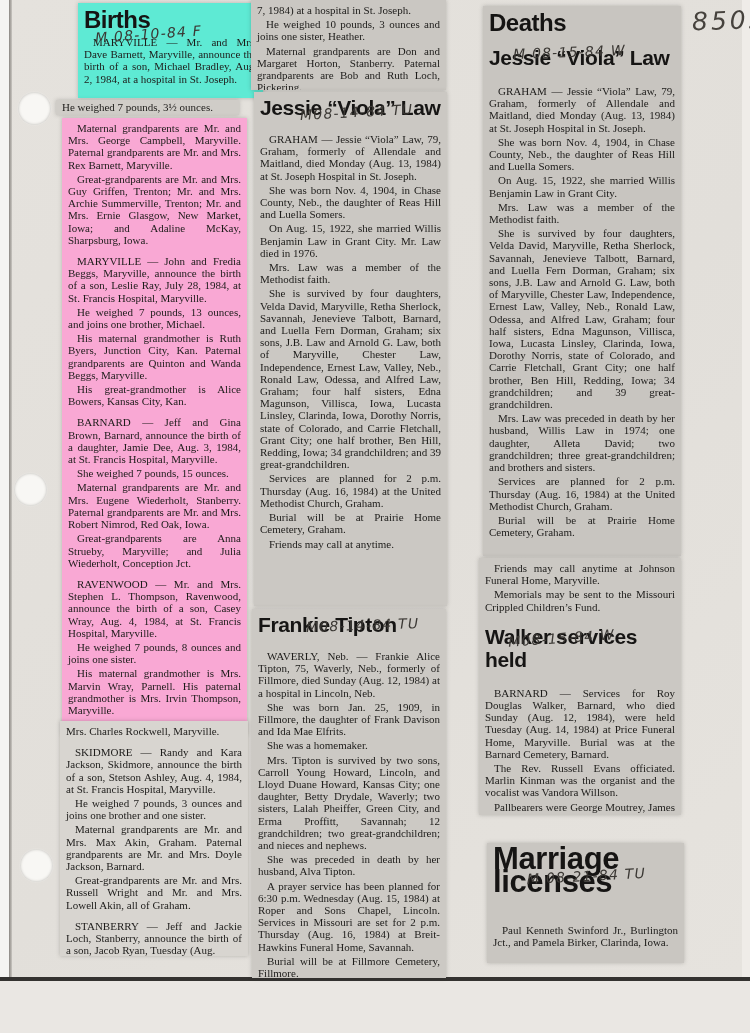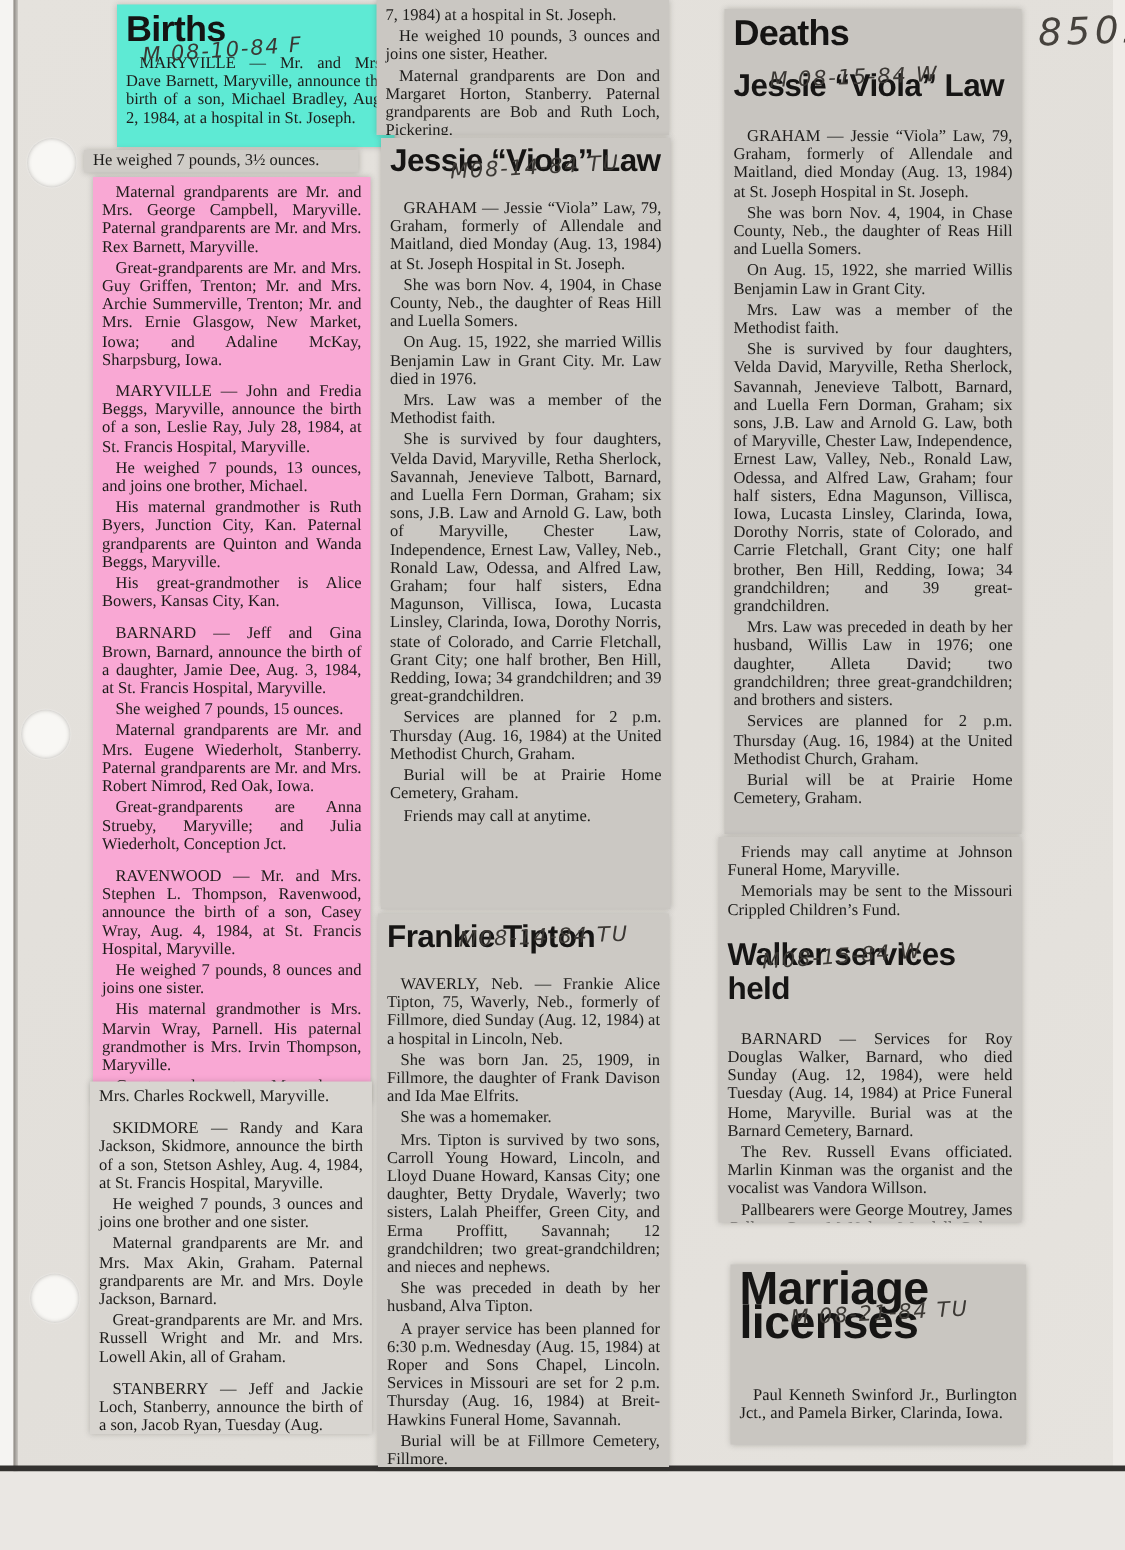--- a/index.html
+++ b/index.html
@@ -115,21 +115,21 @@
   </div>
 
   <div class="clip" style="left:483px;top:6px;width:198px;height:550px;background:#c8c5c0;">
     <h1 class="section-head" style="margin-bottom:10px;">Deaths</h1>
     <h2 class="headline" style="margin-bottom:16px;">Jessie “Viola” Law</h2>
     <p>GRAHAM — Jessie “Viola” Law, 79, Graham, formerly of Allendale and Maitland, died Monday (Aug. 13, 1984) at St. Joseph Hospital in St. Joseph.</p>
     <p>She was born Nov. 4, 1904, in Chase County, Neb., the daughter of Reas Hill and Luella Somers.</p>
     <p>On Aug. 15, 1922, she married Willis Benjamin Law in Grant City.</p>
     <p>Mrs. Law was a member of the Methodist faith.</p>
     <p>She is survived by four daughters, Velda David, Maryville, Retha Sherlock, Savannah, Jenevieve Talbott, Barnard, and Luella Fern Dorman, Graham; six sons, J.B. Law and Arnold G. Law, both of Maryville, Chester Law, Independence, Ernest Law, Valley, Neb., Ronald Law, Odessa, and Alfred Law, Graham; four half sisters, Edna Magunson, Villisca, Iowa, Lucasta Linsley, Clarinda, Iowa, Dorothy Norris, state of Colorado, and Carrie Fletchall, Grant City; one half brother, Ben Hill, Redding, Iowa; 34 grandchildren; and 39 great-grandchildren.</p>
-    <p>Mrs. Law was preceded in death by her husband, Willis Law in 1976; one daughter, Alleta David; two grandchildren; three great-grandchildren; and brothers and sisters.</p>
+    <p>Mrs. Law was preceded in death by her husband, Willis Law in 1974; one daughter, Alleta David; two grandchildren; three great-grandchildren; and brothers and sisters.</p>
     <p>Services are planned for 2 p.m. Thursday (Aug. 16, 1984) at the United Methodist Church, Graham.</p>
     <p>Burial will be at Prairie Home Cemetery, Graham.</p>
   </div>
 
   <div class="clip" style="left:479px;top:558px;width:202px;height:257px;background:#cbc8c3;">
     <p>Friends may call anytime at Johnson Funeral Home, Maryville.</p>
     <p>Memorials may be sent to the Missouri Crippled Children’s Fund.</p>
     <h2 class="headline" style="margin-top:12px;margin-bottom:16px;">Walker services held</h2>
     <p>BARNARD — Services for Roy Douglas Walker, Barnard, who died Sunday (Aug. 12, 1984), were held Tuesday (Aug. 14, 1984) at Price Funeral Home, Maryville. Burial was at the Barnard Cemetery, Barnard.</p>
     <p>The Rev. Russell Evans officiated. Marlin Kinman was the organist and the vocalist was Vandora Willson.</p>

